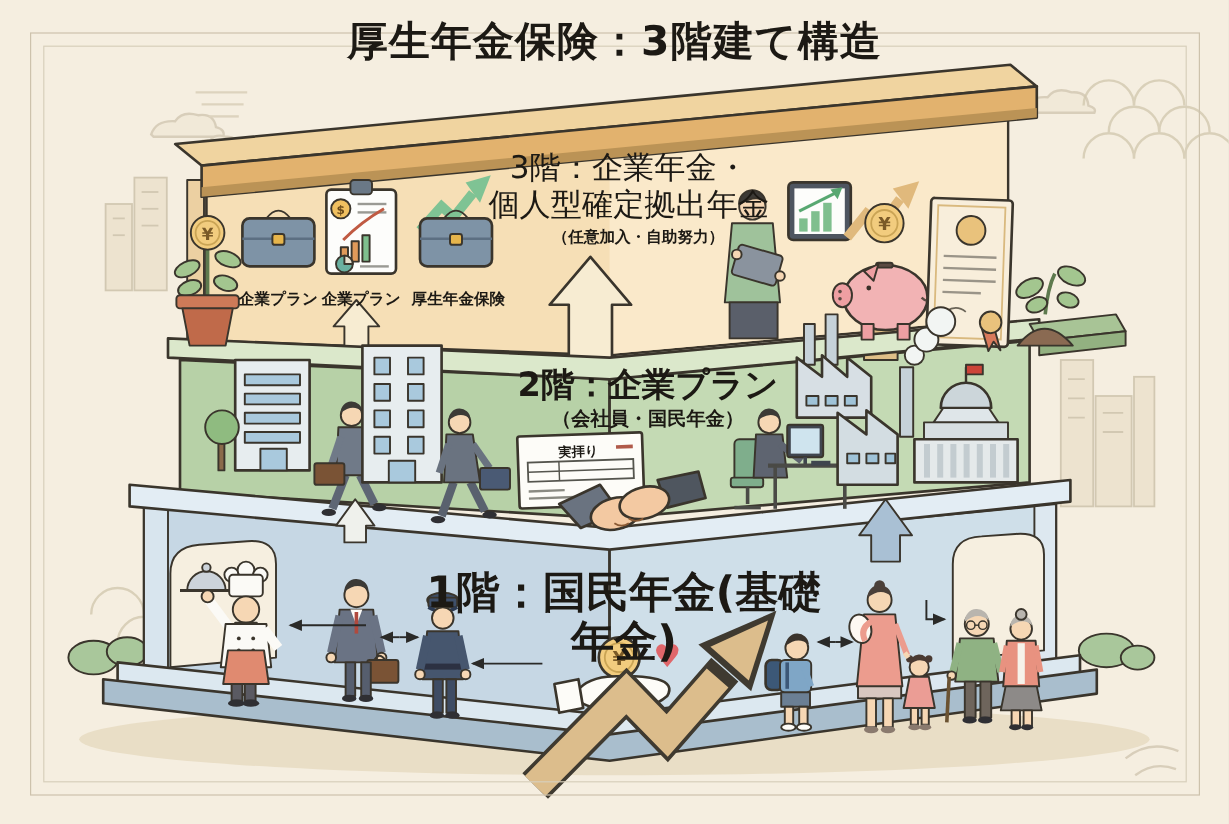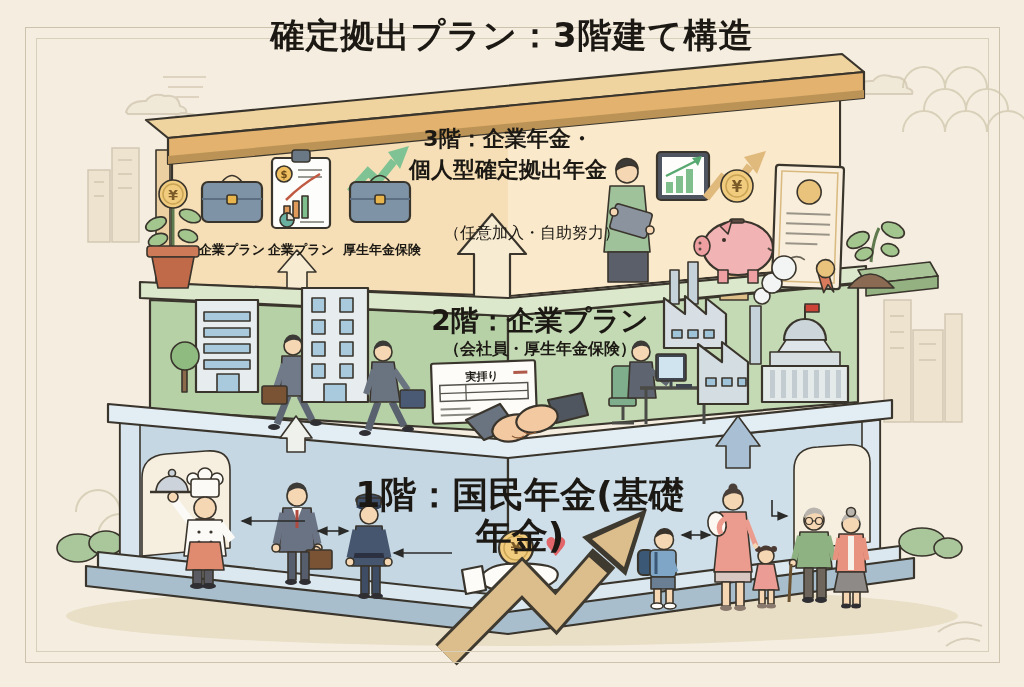--- a/index.html
+++ b/index.html
@@ -5,22 +5,22 @@
   html,body{margin:0;padding:0;background:#e8e2d4;}
   #stage{position:relative;width:1024px;height:687px;background:#f5eee0;overflow:hidden;
          font-family:"DejaVu Sans","Liberation Sans",sans-serif;color:#1c1914;}
   #frame-outer{position:absolute;left:25px;top:27px;right:24px;bottom:24px;border:1.5px solid #cdc2ac;pointer-events:none;}
   #frame-inner{position:absolute;left:36px;top:38px;right:35px;bottom:35px;border:1px solid #d8cfbb;pointer-events:none;}
   #scene{position:absolute;left:0;top:0;}
   .ol{stroke:#3a352c;stroke-width:1.6;stroke-linejoin:round;stroke-linecap:round;}
   .ol2{stroke:#3a352c;stroke-width:2.2;stroke-linejoin:round;stroke-linecap:round;}
   .txt{position:absolute;text-align:center;line-height:1.15;}
   #main-title{left:0;top:16px;width:1024px;font-size:34px;font-weight:800;letter-spacing:1px;}
-  .f3line{left:374px;width:268px;font-size:22px;font-weight:700;}
-  #f3sub{left:398px;top:192px;width:268px;font-size:16px;font-weight:400;margin-top:32px;}
+  .f3line{left:390px;width:268px;font-size:26px;font-weight:400;}
+  #f3sub{left:398px;top:192px;width:268px;font-size:13px;font-weight:700;}
   .planlbl{top:222px;font-size:13px;font-weight:700;margin-top:21px;}
   #f2h{left:402px;top:305px;width:276px;font-size:28px;font-weight:800;}
   #f2sub{left:402px;top:340px;width:276px;font-size:16px;font-weight:700;}
   #f1h{left:352px;top:474px;width:336px;font-size:36px;font-weight:800;}
   #f1sub{left:352px;top:510px;width:336px;font-size:17px;font-weight:700;}
   #doclbl{left:450px;top:371px;width:64px;font-size:11px;font-weight:700;transform:rotate(-2deg);}
 </style>
 </head>
 <body>
 
@@ -524,30 +524,30 @@
     <line x1="452" y1="553" x2="394" y2="553" marker-end="url(#ah)"></line>
     <line x1="696" y1="535" x2="682" y2="535" marker-end="url(#ah)"></line>
     <line x1="696" y1="535" x2="710" y2="535" marker-end="url(#ah)"></line>
     <polyline points="772,500 772,516 787,516" marker-end="url(#ah)"></polyline>
   </g>
 </svg>
 
 <div id="frame-outer"></div>
 <div id="frame-inner"></div>
 
-<div class="txt" id="main-title">確定拠出プラン：3階建て構造</div>
+<div class="txt" id="main-title">厚生年金保険：3階建て構造</div>
 
 <div class="txt f3line" style="top:126px">3階：企業年金・</div>
 <div class="txt f3line" style="top:157px">個人型確定拠出年金</div>
 <div class="txt" id="f3sub">（任意加入・自助努力）</div>
 
 <div class="txt planlbl" style="left:196px;width:72px">企業プラン</div>
 <div class="txt planlbl" style="left:265px;width:72px">企業プラン</div>
 <div class="txt planlbl" style="left:334px;width:96px">厚生年金保険</div>
 
 <div class="txt" id="f2h">2階：企業プラン</div>
-<div class="txt" id="f2sub">（会社員・厚生年金保険）</div>
+<div class="txt" id="f2sub">（会社員・国民年金）</div>
 
 <div class="txt" id="f1h">1階：国民年金(基礎年金)</div>
 
 <div class="txt" id="doclbl">実拝り</div>
 
 </div>
 
 </body></html>

